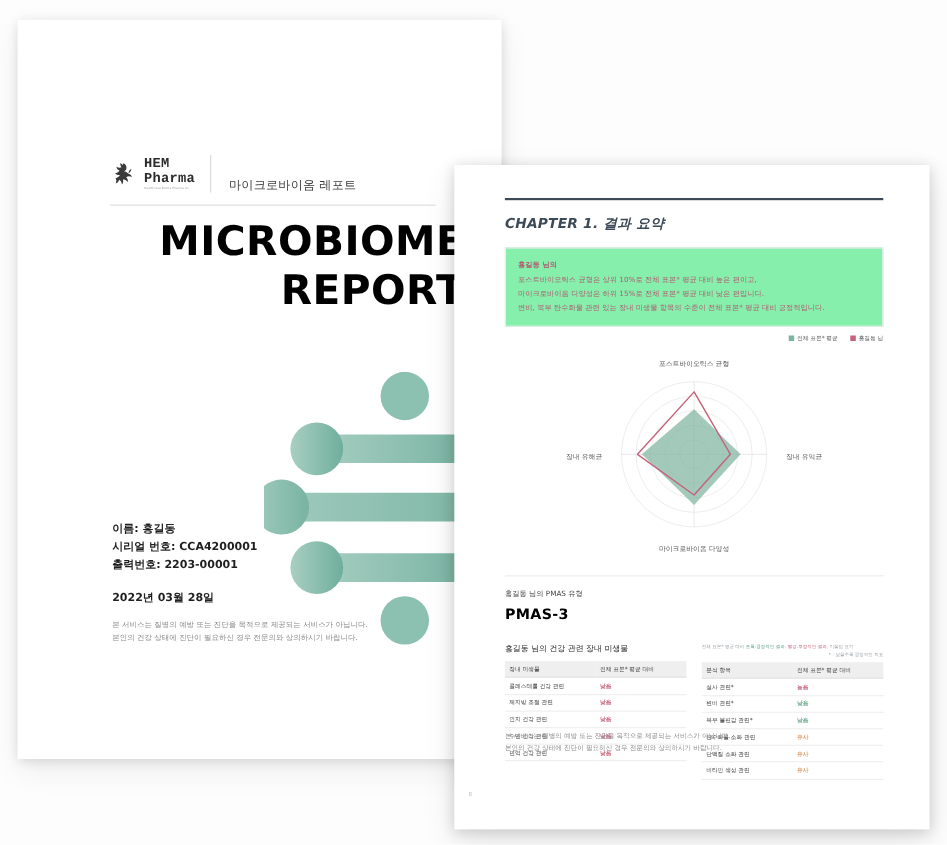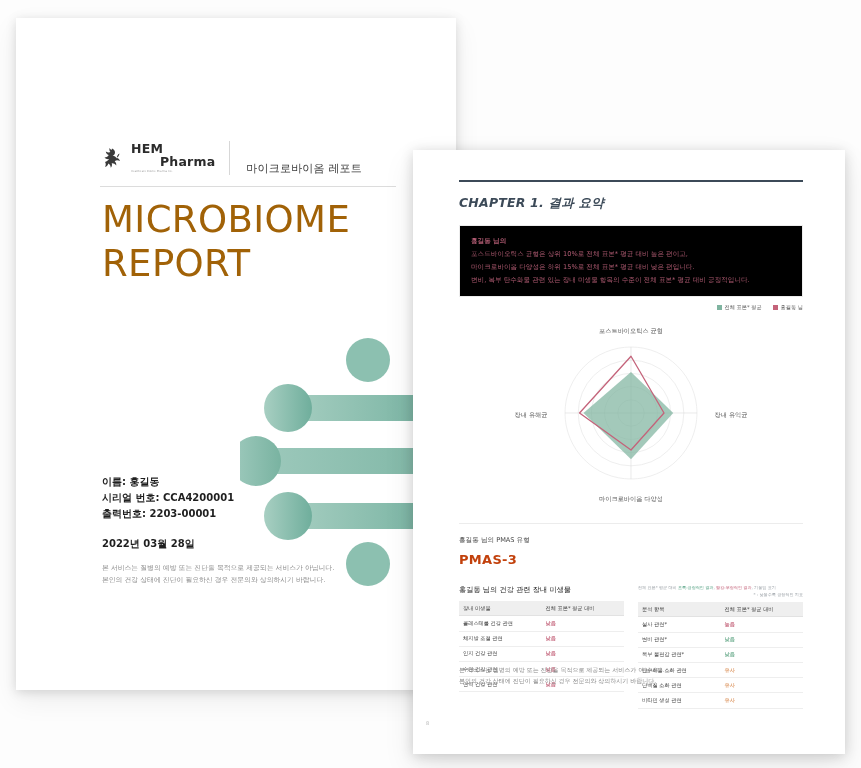--- a/index.html
+++ b/index.html
@@ -20,65 +20,65 @@
     overflow:hidden;
   }
   .cover-head{
     position:absolute;left:84px;top:112px;width:296px;height:56px;
     border-bottom:1px solid #dcdcdc;
     display:flex;align-items:center;
   }
   .logo-wrap{display:flex;align-items:center;gap:7px;padding-right:14px;border-right:1px solid #d7d7d7;height:34px;}
   .logo-mark{width:24px;height:24px;flex:0 0 24px;}
   .logo-txt{line-height:1;}
-  .logo-txt .l1,.logo-txt .l2{font-weight:bold;font-size:12.5px;color:#2c2c2c;letter-spacing:.2px;display:block;}
-  .logo-txt .l2{margin-top:1px;margin-left:29px;}
+  .logo-txt .l1,.logo-txt .l2{font-weight:bold;font-size:12.5px;color:#2c2c2c;letter-spacing:.2px;display:block;font-family:Liberation Mono, monospace;}
+  .logo-txt .l2{margin-top:1px;}
   .logo-txt .l3{display:block;font-size:2.6px;color:#9a9a9a;margin-top:2px;letter-spacing:.1px;}
   .head-sub{font-size:11px;color:#3a3a3a;margin-left:16px;letter-spacing:.2px;margin-top:20px;}
 
   .cover-title{
     position:absolute;left:86px;top:180px;width:320px;
-    font-size:37px;line-height:1.18;color:#a16207;font-weight:400;letter-spacing:.4px;
+    font-size:37px;line-height:1.18;color:#000000;font-weight:700;letter-spacing:.4px;text-align:right;
   }
 
   .meta{position:absolute;left:86px;top:456px;font-size:10px;color:#1f1f1f;font-weight:bold;line-height:1.62;}
   .meta .date{margin-top:13px;display:block;}
   .disclaimer{position:absolute;left:86px;top:545px;width:250px;font-size:6.8px;color:#8a8a8a;line-height:1.72;}
 
   .helix{position:absolute;left:224px;top:320px;width:260px;height:250px;}
 
   
   .report{
     position:absolute;left:413px;top:150px;width:432px;height:604px;
     background:#ffffff;
     box-shadow:0 2px 12px rgba(0,0,0,.16), 0 12px 30px rgba(0,0,0,.09);
     overflow:hidden;
   }
   .rp-inner{position:absolute;left:46px;top:30px;width:344px;}
   .rule-top{height:2px;background:#3c4a58;width:344px;}
   .chapter{margin-top:13px;font-size:12.5px;font-weight:bold;color:#3c4a58;letter-spacing:.2px;font-style:italic;}
 
   .summary{
-    margin-top:13px;background:#000000;border:1px solid #ececec;
+    margin-top:13px;background:#86efac;border:1px solid #ececec;
     padding:9px 11px 10px;font-size:6.6px;line-height:1.95;color:#b05b72;
   }
   .summary .nm{font-weight:bold;}
 
   .legend{display:flex;justify-content:flex-end;gap:11px;margin-top:7px;font-size:5.2px;color:#555;}
   .legend span{display:inline-flex;align-items:center;gap:3px;}
   .sw{width:5px;height:5px;display:inline-block;}
   .sw.g{background:#7fb4a0;}
   .sw.p{background:#c4637a;}
 
   .chart-box{margin-top:2px;height:190px;position:relative;}
   .chart-box svg{display:block;margin:0 auto;}
 
   .pmas-wrap{margin-top:20px;border-top:1px solid #ececec;padding-top:12px;}
   .pmas-lab{font-size:6.6px;color:#444;}
-  .pmas-val{font-size:13px;font-weight:bold;color:#c2410c;margin-top:7px;letter-spacing:.3px;}
+  .pmas-val{font-size:13px;font-weight:bold;color:#000000;margin-top:7px;letter-spacing:.3px;}
 
   .tables{display:flex;gap:14px;margin-top:18px;}
   .tcol{flex:1;min-width:0;}
   .tcap{font-size:7.2px;font-weight:normal;color:#222;margin-bottom:6px;}
   .note{font-size:4.1px;line-height:1.6;color:#9aa0a6;margin-bottom:4px;text-align:left;}
   .note .ok{color:#4f9e7f;}
   .note .bad{color:#c4637a;}
   .note .r2{display:block;text-align:right;}
   table{border-collapse:collapse;width:100%;table-layout:fixed;}
   th{background:#efefef;font-size:5.2px;font-weight:normal;color:#3a3a3a;text-align:left;padding:3.5px 4px;border-bottom:1px solid #e2e2e2;}

